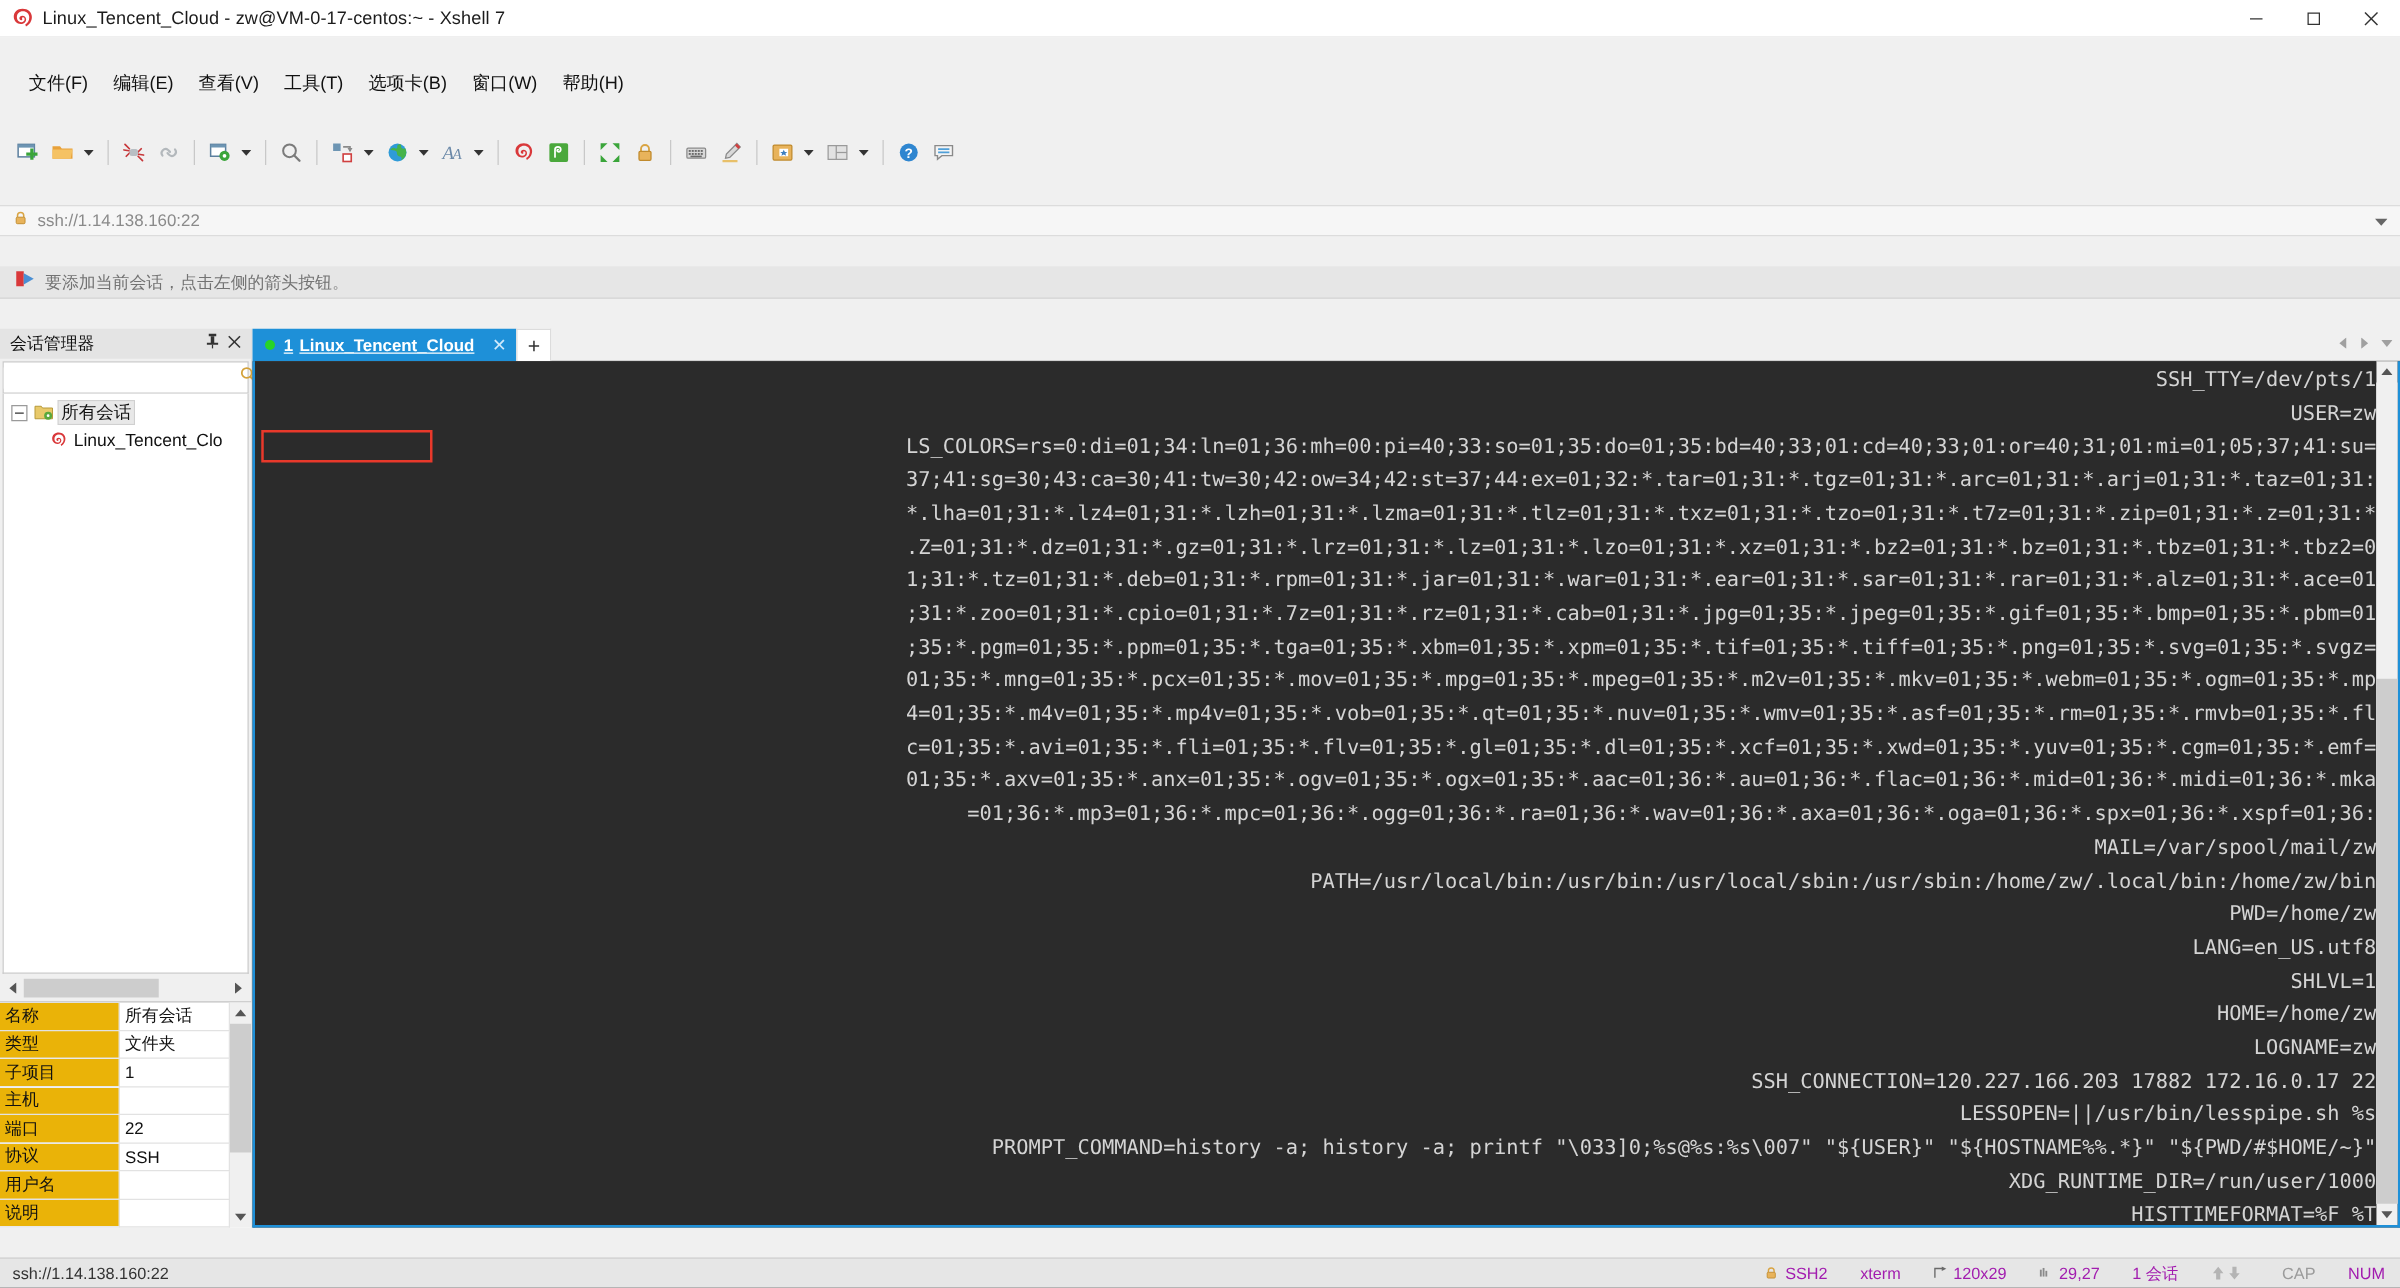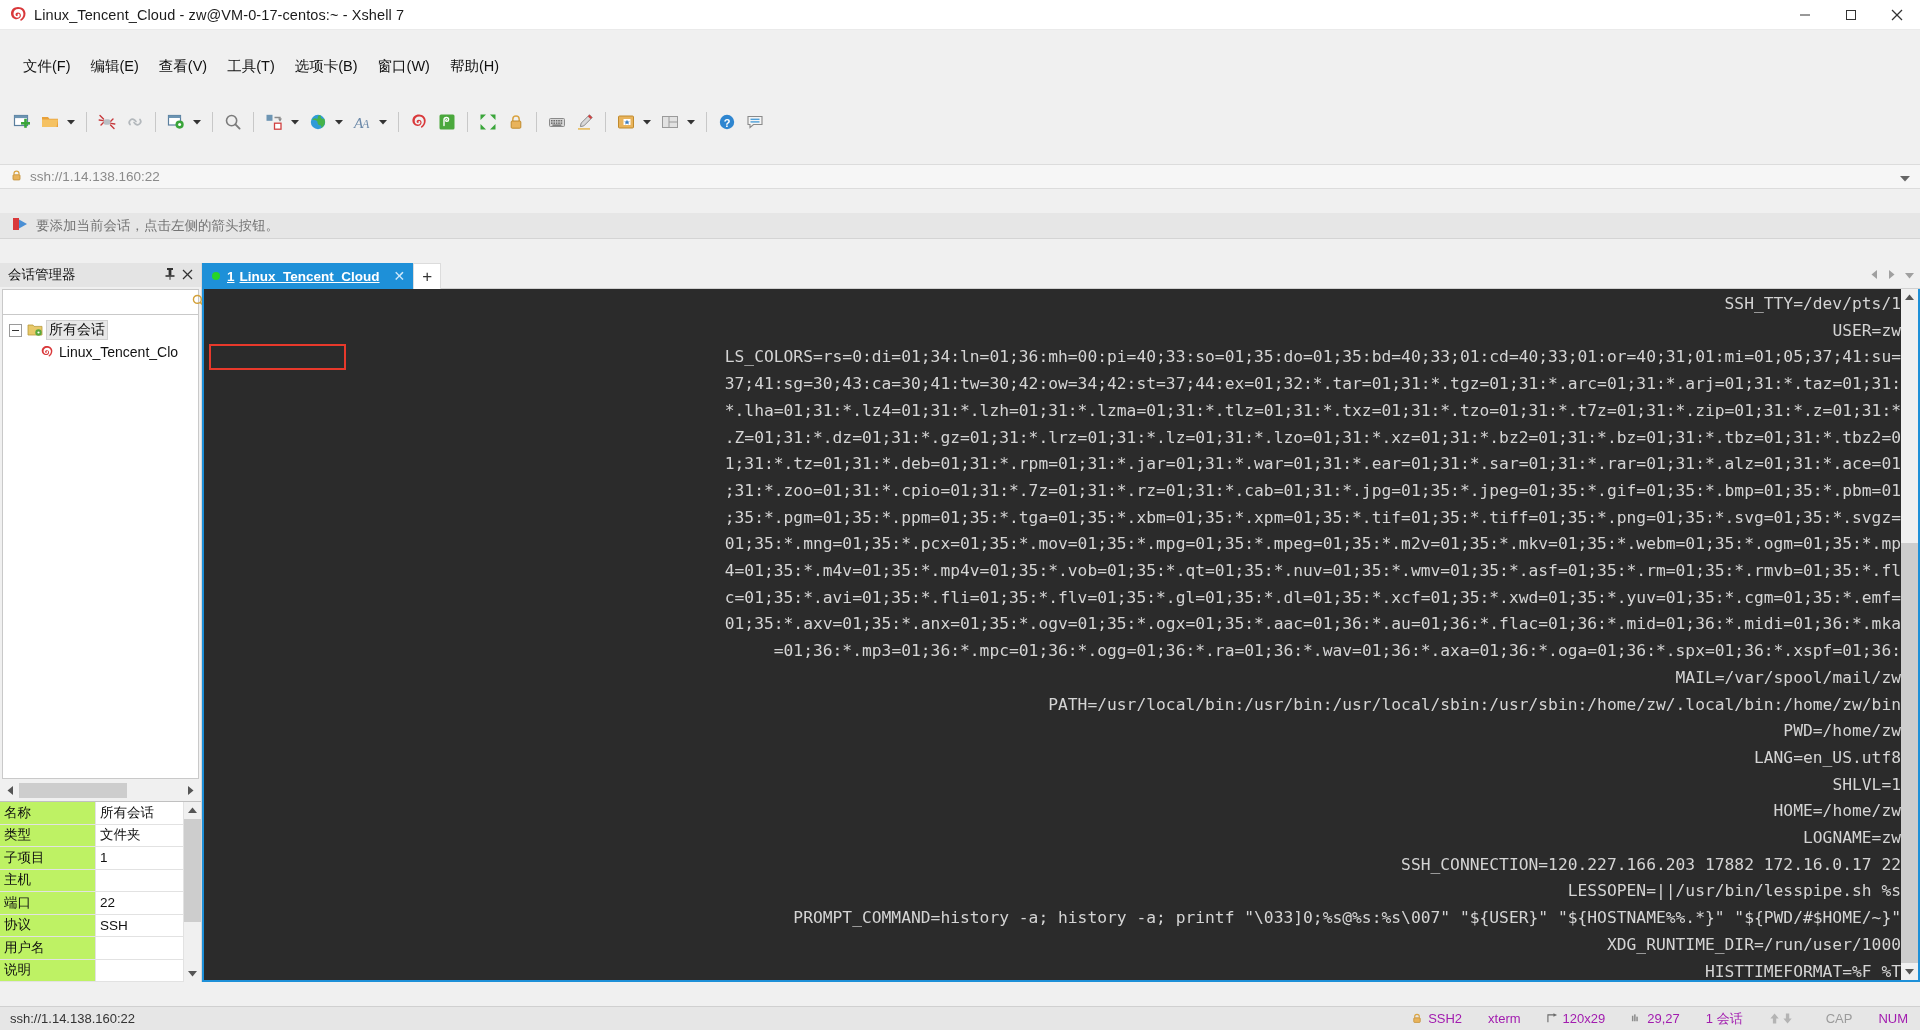--- a/index.html
+++ b/index.html
@@ -65,21 +65,21 @@
   .tree-icon { width:16px; height:16px; flex:0 0 16px; }
 
   .sb-hscroll { height:20px; background:#f0f0f0; display:flex; align-items:center; flex:0 0 20px; margin:2px 2px 0 2px; }
   .hs-arrow { width:17px; height:17px; display:flex; align-items:center; justify-content:center; font-size:11px; color:#555; }
   .hs-track { flex:1; height:15px; background:#f0f0f0; position:relative; }
   .hs-thumb { position:absolute; left:0; top:0; height:15px; width:108px; background:#cdcdcd; }
 
   .props { flex:0 0 auto; display:flex; background:#fff; border-top:1px solid #c0c0c0; }
   .props-table { flex:1; border-collapse:collapse; table-layout:fixed; }
   .props-table td { height:22.5px; font-size:13.5px; color:#111; border-bottom:1px solid #e2e2e2; border-right:1px solid #e2e2e2; padding:0 4px; overflow:hidden; white-space:nowrap; }
-  .props-table td.k { width:52%; background:#bef264;margin-left:16px; }
+  .props-table td.k { width:52%; background:#eab308;margin-left:16px; }
   .props-table td.v { width:48%; background:#fff; }
   .props-scroll { width:17px; flex:0 0 17px; background:#f0f0f0; display:flex; flex-direction:column; }
   .ps-arrow { height:17px; display:flex; align-items:center; justify-content:center; font-size:10px; color:#555; }
   .ps-track { flex:1; position:relative; background:#f0f0f0; }
   .ps-thumb { position:absolute; top:0; left:0; right:0; height:103px; background:#cdcdcd; }
 
   
   .term-area { flex:1 1 auto; display:flex; flex-direction:column; min-width:0; background:#f0f0f0; }
   .tabstrip { height:26px; display:flex; align-items:flex-end; background:#f0f0f0; flex:0 0 26px; }
   .tab {

